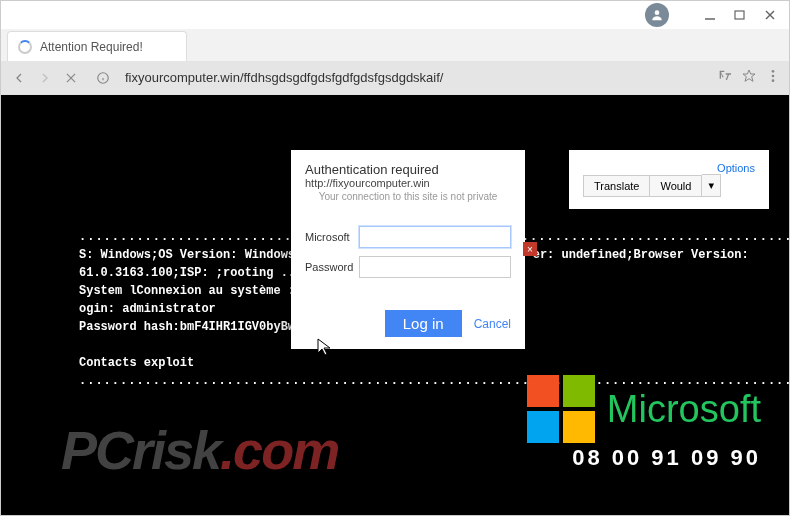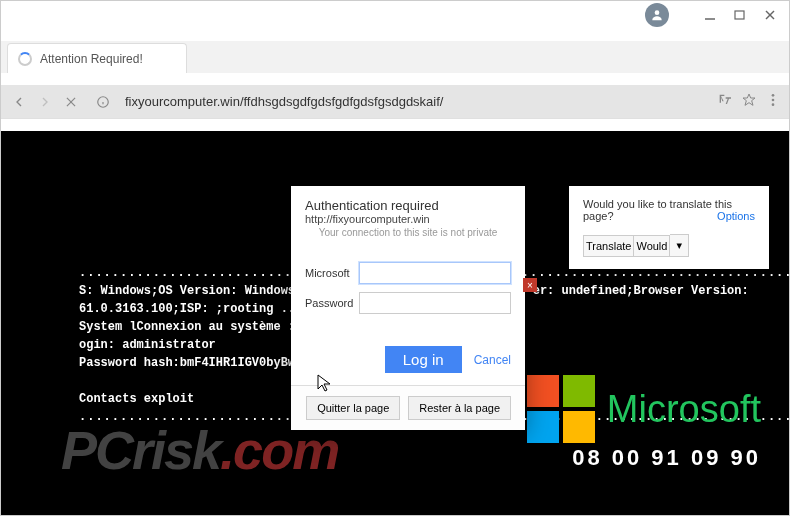--- a/index.html
+++ b/index.html
@@ -1,19 +1,19 @@
 <!DOCTYPE html>
 <html><head>
 <meta charset="utf-8">
 <style>
 * { margin: 0; padding: 0; box-sizing: border-box; }
 body { font-family: "Segoe UI", Arial, sans-serif; width: 790px; height: 516px; overflow: hidden; background: #fff; position: relative; }
 
 
-.chrome-window { width: 100%; height: 100%; border: 1px solid #ccc; display: flex; flex-direction: column; gap: 12px; }
+.chrome-window { width: 100%; height: 100%; border: 1px solid #ccc; display: flex; flex-direction: column; }
 .titlebar { height: 28px; background: #fff; display: flex; justify-content: flex-end; align-items: center; padding: 0 4px; }
 .tb-icon { width: 24px; height: 24px; display: flex; align-items: center; justify-content: center; color: #5a5a5a; border-radius: 50%; }
 .tb-right { display: flex; gap: 14px; align-items: center; margin-right: 8px;}
 .win-controls { display: flex; gap: 16px; margin-left: 20px; }
 .win-btn { width: 14px; height: 14px; display:flex; align-items:center; justify-content:center; color:#666; }
 
 .tabbar { height: 32px; background: #f2f2f2; display:flex; align-items:flex-end; padding-left: 6px; }
 .tab { background: #fff; height: 30px; border-radius: 4px 4px 0 0; display:flex; align-items:center; padding: 0 10px; gap:8px; font-size:12px; color:#555; min-width:180px; border:1px solid #ddd; border-bottom:none;}
 .spinner { width:14px; height:14px; border:2px solid #ccc; border-top-color:#4285f4; border-radius:50%; animation:spin 1s linear infinite;}
 @keyframes spin { to { transform: rotate(360deg);} }
@@ -60,21 +60,21 @@
 .btn-cancel { background:none; border:none; color:#4285f4; font-size:12px; cursor:pointer;}
 .confirm-bar { border-top:1px solid #ddd; padding:10px 14px; display:flex; justify-content:flex-end; gap:8px; background:#fdfdfd;}
 .btn-gray { background:#f1f1f1; border:1px solid #ccc; padding:5px 10px; font-size:11px; cursor:pointer;}
 .red-box { position:absolute; top:92px; right:-12px; width:14px; height:14px; background:#c0392b; color:#fff; font-size:10px; display:flex;align-items:center;justify-content:center;}
 .cursor { position:absolute; top:243px; left:316px; z-index:60;}
 
 
 .translate { position:absolute; top:55px; right:20px; width:200px; background:#fff; box-shadow:0 2px 14px rgba(0,0,0,.3); padding:12px 14px; font-size:11px; color:#333; z-index:40;}
 .translate .options { color:#1a73e8; float:right; cursor:pointer;}
 .translate-btns { margin-top:12px; display:flex; align-items:center; gap:0; }
-.btn-tr { border:1px solid #ccc; background:#f7f7f7; padding:4px 2px; font-size:11px; cursor:pointer;}
+.btn-tr { border:1px solid #ccc; background:#f7f7f7; padding:4px 10px; font-size:11px; cursor:pointer;}
 .btn-tr + .btn-tr { border-left:none;}
 .btn-tr.caret { padding:4px 6px;}
 </style>
 </head>
 <body>
 
 <div class="chrome-window">
 
   <div class="titlebar">
     <div class="tb-right">
@@ -175,21 +175,20 @@
         <div class="sq r"></div>
           <div class="sq g"></div>
           <div class="sq b"></div>
           <div class="sq y"></div>
       </div>
       <div class="ms-text">Microsoft</div>
     </div>
     <div class="ms-phone">08 00 91 09 90</div>
 
     <div class="translate">
-      <span>Would you like to translate this page?</span>
       <span class="options">Options</span>
       <div class="translate-btns">
         <button class="btn-tr">Translate</button>
         <button class="btn-tr">Would</button>
         <button class="btn-tr caret">▾</button>
       </div>
     </div>
 
     <div class="auth-dialog">
       <div class="red-box">×</div>
@@ -205,24 +204,20 @@
         </div>
         <div class="auth-row">
           <div class="auth-label">Password</div>
           <input class="auth-input pw" type="password" style="">
         </div>
       </div>
       <div class="auth-btns">
         <button class="btn-login">Log in</button>
         <button class="btn-cancel">Cancel</button>
       </div>
-      <div class="confirm-bar">
-        <button class="btn-gray">Quitter la page</button>
-        <button class="btn-gray">Rester à la page</button>
-      </div>
     </div>
 
     <svg class="cursor" width="16" height="20" viewBox="0 0 16 20">
         <path d="M1 1l0 14 4-4 3 6 2-1-3-6 6 0z" fill="#fff" stroke="#000" stroke-width="1"></path>
       </svg>
 
   </div>
 </div>
 
 </body></html>

